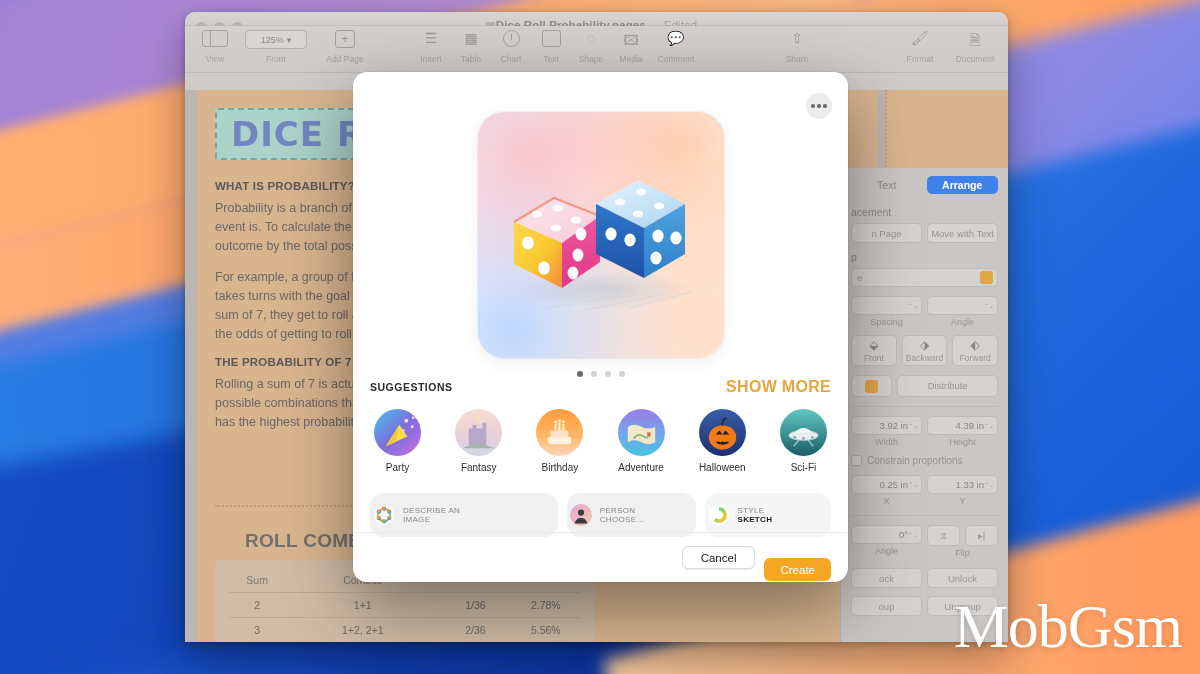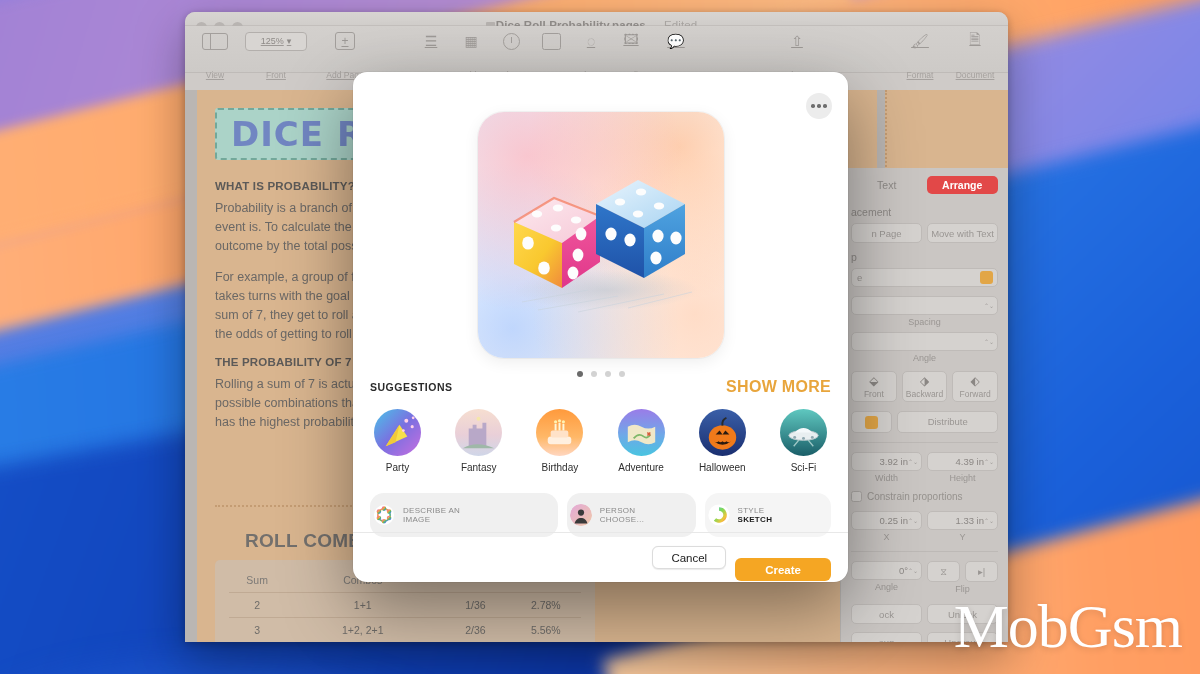--- a/index.html
+++ b/index.html
@@ -97,24 +97,24 @@
     position:absolute; left:301px; top:10px; width:9px; height:11px;
     background:#b5b1ae; border-radius:1px;
   }
 
   #toolbar {
     height:47px; background:linear-gradient(#d3d0cd,#cdcac7);
     position:relative; border-bottom:1px solid #bfbbb8;
   }
   .tb-item { position:absolute; top:4px; text-align:center; color:#a7a3a0; }
   .tb-glyph {
-    height:22px; display:flex; align-items:center; justify-content:center;
-    color:#9d9996; font-size:14px;text-decoration:underline;
-  }
-  .tb-label { font-size:8.5px; margin-top:18px; color:#a5a19e;text-decoration:underline; }
+    height:22px; display:flex; align-items:flex-start; justify-content:center;
+    color:#9d9996; font-size:14px;
+  }
+  .tb-label { font-size:8.5px; margin-top:2px; color:#a5a19e; }
   .tb-box {
     width:26px; height:17px; border:1.4px solid #a39f9c; border-radius:3px;
     position:relative;
   }
   .tb-box:after {
     content:""; position:absolute; left:7px; top:0; bottom:0; width:1.4px; background:#a39f9c;
   }
   #zoom-control {
     width:62px; height:19px; border:1px solid #b3afac; border-radius:4px;
     background:#d8d5d2; font-size:9px; color:#8e8a87;
@@ -191,21 +191,21 @@
   #inspector {
     position:absolute; right:0; top:78px; width:168px; bottom:0;
     background:#cac6c3; border-left:1px solid #b9b5b2;
     padding:8px 10px; color:#9d9996;
   }
   #insp-tabs { display:flex; gap:4px; margin-bottom:12px; }
   .insp-tab {
     flex:1; text-align:center; font-size:10.5px; padding:3px 0; border-radius:5px;
     color:#8e8a87;
   }
-  .insp-tab.active { background:#ef4444; color:#fff; font-weight:600; }
+  .insp-tab.active { background:#3b82f6; color:#fff; font-weight:600; }
   .insp-head { font-size:10.5px; color:#8e8a87; margin:4px 0 5px; }
   .insp-row { display:flex; gap:5px; margin-bottom:8px; }
   .insp-btn {
     flex:1; font-size:9.5px; text-align:center; padding:3.5px 0;
     background:#d5d2cf; border:1px solid #bfbbb8; border-radius:5px; color:#9a9693;
   }
   .insp-field {
     background:#d5d2cf; border:1px solid #bfbbb8; border-radius:5px;
     height:19px; display:flex; align-items:center; padding:0 5px;
     font-size:9.5px; color:#9a9693; position:relative;
@@ -301,21 +301,21 @@
     border-top:1px solid #e8e8e8;
     display:flex; align-items:center; justify-content:flex-end; gap:9px;
     padding-right:17px;
   }
   .m-btn {
     height:23px; border-radius:6px; font-size:11.5px;
     display:flex; align-items:center; justify-content:center;
     padding:0 18px;
   }
   #btn-cancel { background:#fff; border:1px solid #dcdcdc; color:#1b1b1b; box-shadow:0 .5px 1px rgba(0,0,0,.08); }
-  #btn-create { background:#f5a623; color:#fff; font-weight:700; padding:0 30px;margin-top:24px; }
+  #btn-create { background:#f5a623; color:#fff; font-weight:400; padding:0 16px;margin-top:24px; }
 
   
   #watermark {
     position:absolute; right:18px; bottom:12px;
     font-family:"Liberation Serif", serif;
     font-size:62px; color:#ffffff; letter-spacing:-1px;
     text-shadow:0 2px 6px rgba(0,0,0,.15);
     text-align:center;
   }
 </style>
@@ -502,21 +502,21 @@
         <div class="insp-btn">n Page</div>
         <div class="insp-btn">Move with Text</div>
       </div>
 
       <div class="insp-head">p</div>
       <div class="insp-field">
         <span>e</span>
         <span class="swatch"></span>
       </div>
 
-      <div class="insp-row" style="margin-top:9px;flex-direction:column;">
+      <div class="insp-row" style="margin-top:9px;">
         <div class="stepper-wrap">
           <div class="stepper"></div>
           <div class="field-lab">Spacing</div>
         </div>
         <div class="stepper-wrap">
           <div class="stepper"></div>
           <div class="field-lab">Angle</div>
         </div>
       </div>
 

